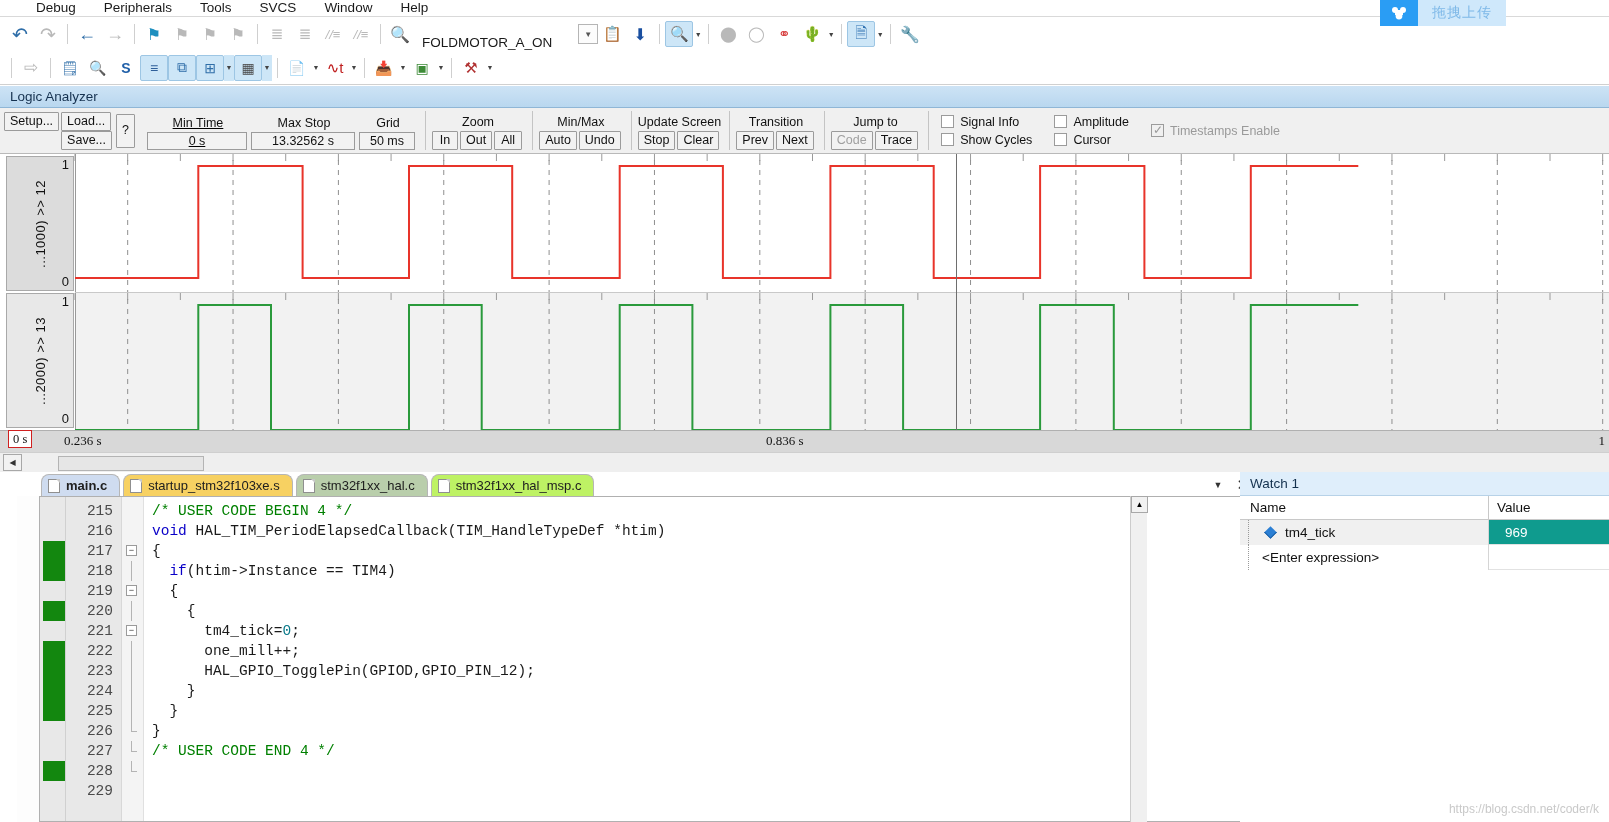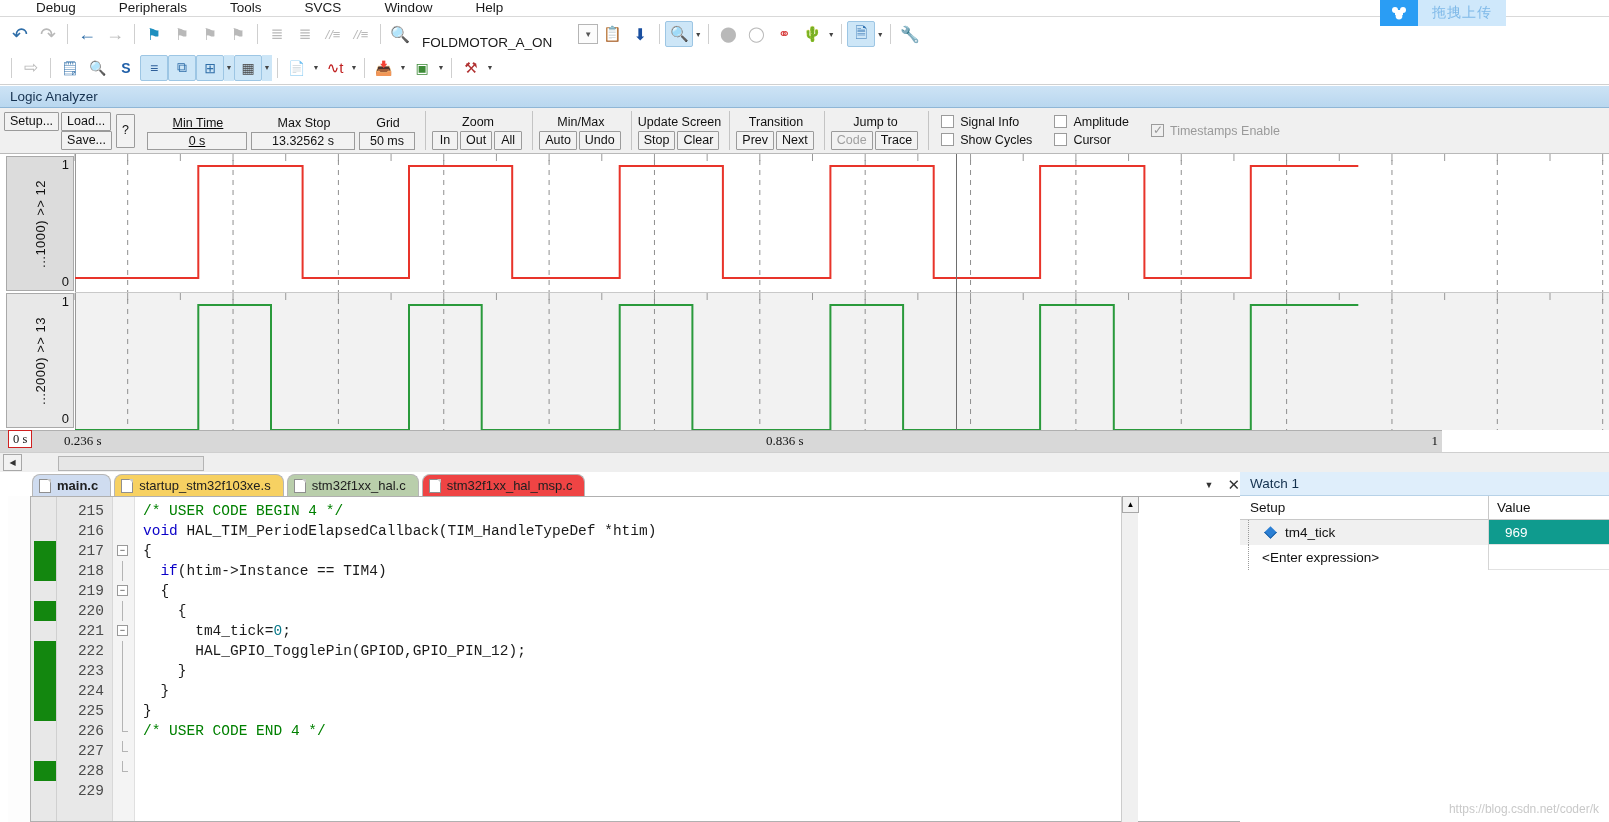--- a/index.html
+++ b/index.html
@@ -14,21 +14,20 @@
   }
   #app { position: relative; width: 1609px; height: 822px; }
 
   
   .menubar {
     position: absolute; left: 0; top: 0; width: 1609px; height: 16px;
     background: #ffffff;
     display: flex; align-items: flex-end;
     padding-left: 22px;
     overflow: hidden;
-    gap: 15px;
   }
   .menubar .mi {
     font-size: 13.5px;
     color: #1a1a1a;
     padding: 0 14px 1px 14px;
     white-space: nowrap;
     line-height: 15px;
   }
   .menubar-sep {
     position: absolute; left: 0; top: 16px; width: 1609px; height: 1px;
@@ -170,21 +169,21 @@
   .track-sep {
     position: absolute; left: 75px; right: 0; height: 1px; background: #c9c9c9;
   }
   .cursorline {
     position: absolute; top: 0; bottom: 0; width: 1px; background: #6e6e6e;
   }
   svg.wave { position: absolute; left: 0; top: 0; overflow: visible; }
 
   
   .time-axis {
-    position: absolute; left: 0; top: 430px; width: 1442px; height: 22px;
+    position: absolute; left: 0; top: 430px; width: 1609px; height: 22px;
     background: #d8d8d8; border-top: 1px solid #b0b0b0;
   }
   .time-lab {
     position: absolute; top: 2px; font-size: 13px; color: #111;
     font-family: "Liberation Serif", serif;
     white-space: nowrap;
   }
   .zero-box {
     position: absolute; left: 8px; top: 430px;
     border: 1px solid #d02020; background: #ffffff;
@@ -203,21 +202,21 @@
     display: flex; align-items: center; justify-content: center;
     font-size: 8px; color: #333;
   }
   .hs-thumb {
     position: absolute; left: 58px; top: 3px; width: 146px; height: 15px;
     background: #e6e6e6; border: 1px solid #b4b4b4;
   }
 
   
   .editor-wrap {
-    position: absolute; left: 8px; top: 472px; width: 1130px; height: 350px;
+    position: absolute; left: 17px; top: 472px; width: 1130px; height: 350px;
     background: #fdfdfd;
   }
   .tabbar {
     position: absolute; left: 0; top: 0; width: 1238px; height: 24px;
     background: #ffffff;
     display: flex; align-items: flex-end; padding-left: 24px;
   }
   .tab {
     height: 22px; display: flex; align-items: center;
     padding: 0 12px 0 6px; margin-right: 3px;
@@ -692,21 +691,21 @@
         <span>main.c</span>
       </div>
       <div class="tab" style="background:#f7d162;">
         <span class="doc-ic"></span>
         <span>startup_stm32f103xe.s</span>
       </div>
       <div class="tab" style="background:#b9ceab;">
         <span class="doc-ic"></span>
         <span>stm32f1xx_hal.c</span>
       </div>
-      <div class="tab" style="background:#ef4444;margin-top:20px;">
+      <div class="tab" style="background:#bef264;margin-top:20px;">
         <span class="doc-ic"></span>
         <span>stm32f1xx_hal_msp.c</span>
       </div>
       <div class="tab-tools">
         <span style="font-size:9px;">▼</span>
         <span style="font-size:15px;">✕</span>
       </div>
     </div>
 
     <div class="code-area">
@@ -751,38 +750,39 @@
           <div class="fold-tick" style="top:274px;"></div>
         </div>
       <div class="code-col" id="code-col">
           <div class="cl"><span class="cmt">/* USER CODE BEGIN 4 */</span></div>
           <div class="cl"><span class="kw">void</span> HAL_TIM_PeriodElapsedCallback(TIM_HandleTypeDef *htim)</div>
           <div class="cl">{</div>
           <div class="cl">  <span class="kw">if</span>(htim-&gt;Instance == TIM4)</div>
           <div class="cl">  {</div>
           <div class="cl">    {</div>
           <div class="cl">      tm4_tick=<span class="num">0</span>;</div>
+          <div class="cl">      one_mill++;</div>
           <div class="cl">      HAL_GPIO_TogglePin(GPIOD,GPIO_PIN_12);</div>
           <div class="cl">    }</div>
           <div class="cl">  }</div>
           <div class="cl">}</div>
           <div class="cl"><span class="cmt">/* USER CODE END 4 */</span></div>
         </div>
     </div>
 
     <div class="ed-vscroll">
       <div class="up">▲</div>
     </div>
   </div>
 
   <div class="right-edge-band"></div>
   <div class="watch-wrap">
     <div class="watch-title">Watch 1</div>
     <div class="watch-head">
-      <div class="wh-name">Setup</div>
+      <div class="wh-name">Name</div>
       <div class="wh-val">Value</div>
     </div>
 
     <div class="watch-row">
       <div class="wr-name">
         <span class="tree-dash"></span>
         <span class="diamond"></span>
         <span>tm4_tick</span>
       </div>
       <div class="wr-val hl">969</div>

